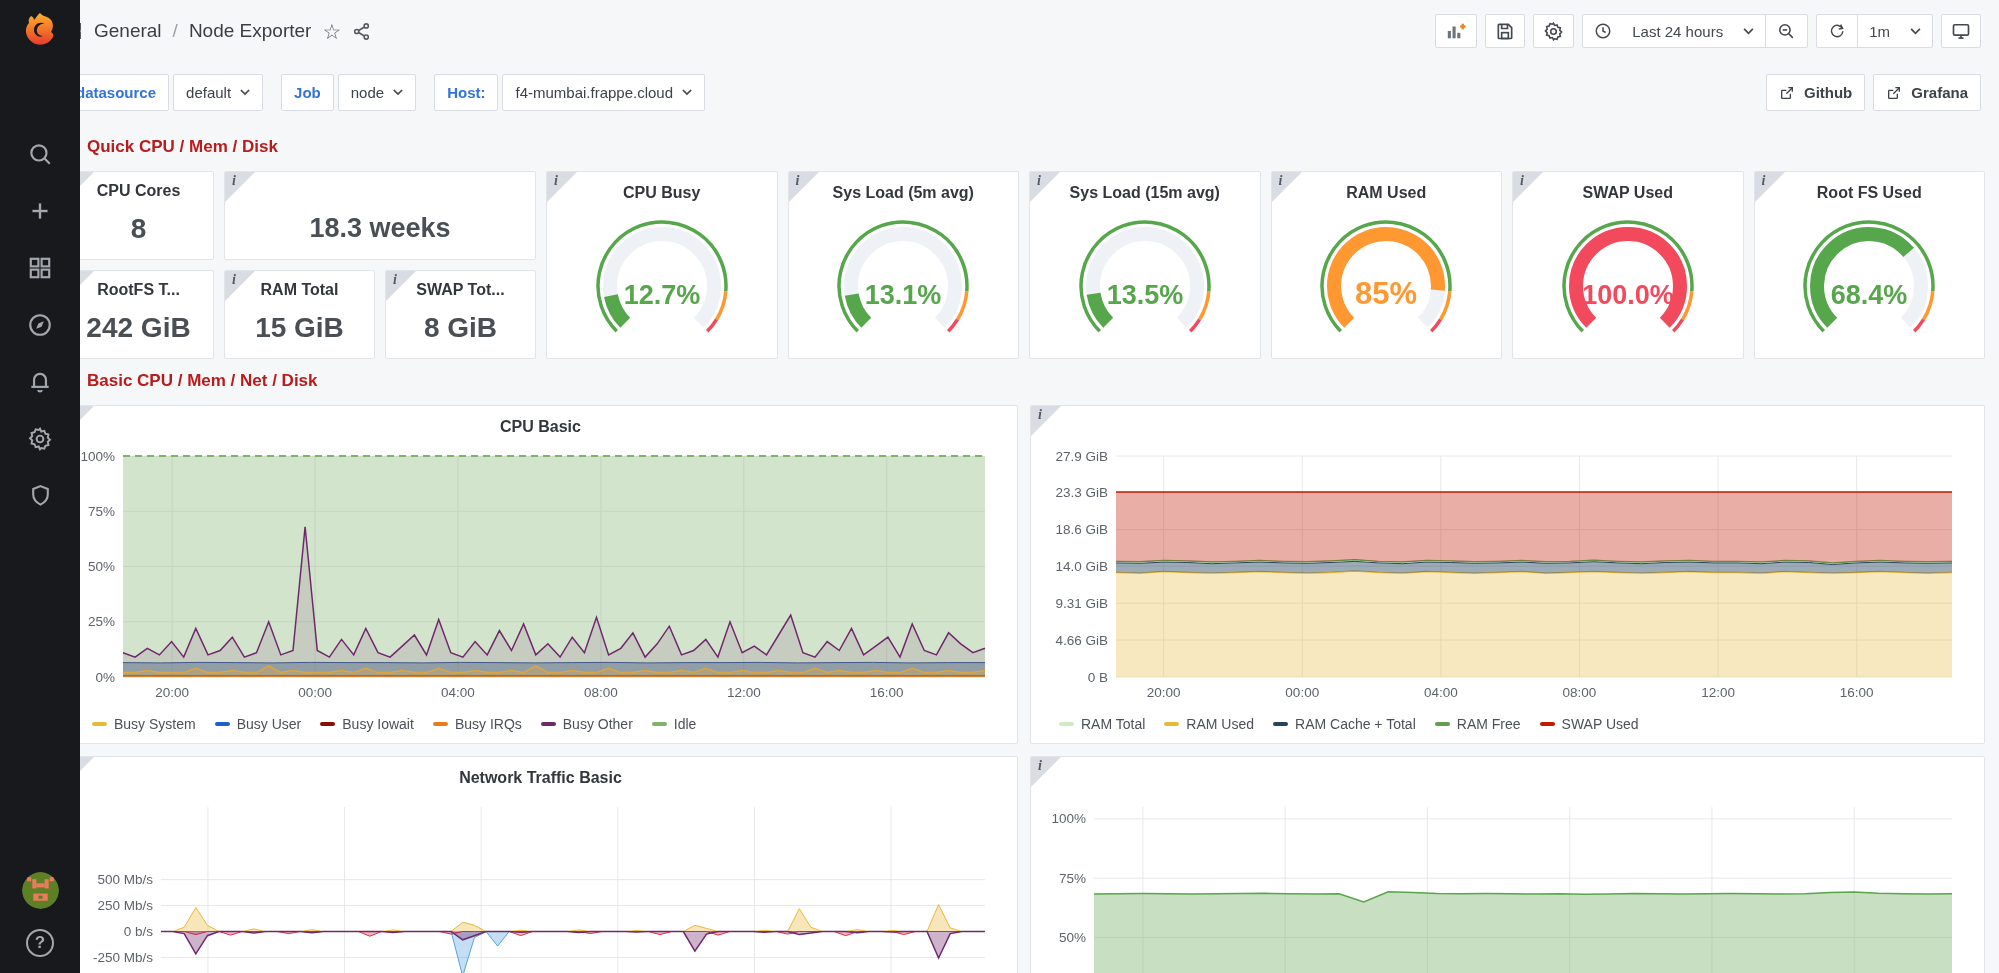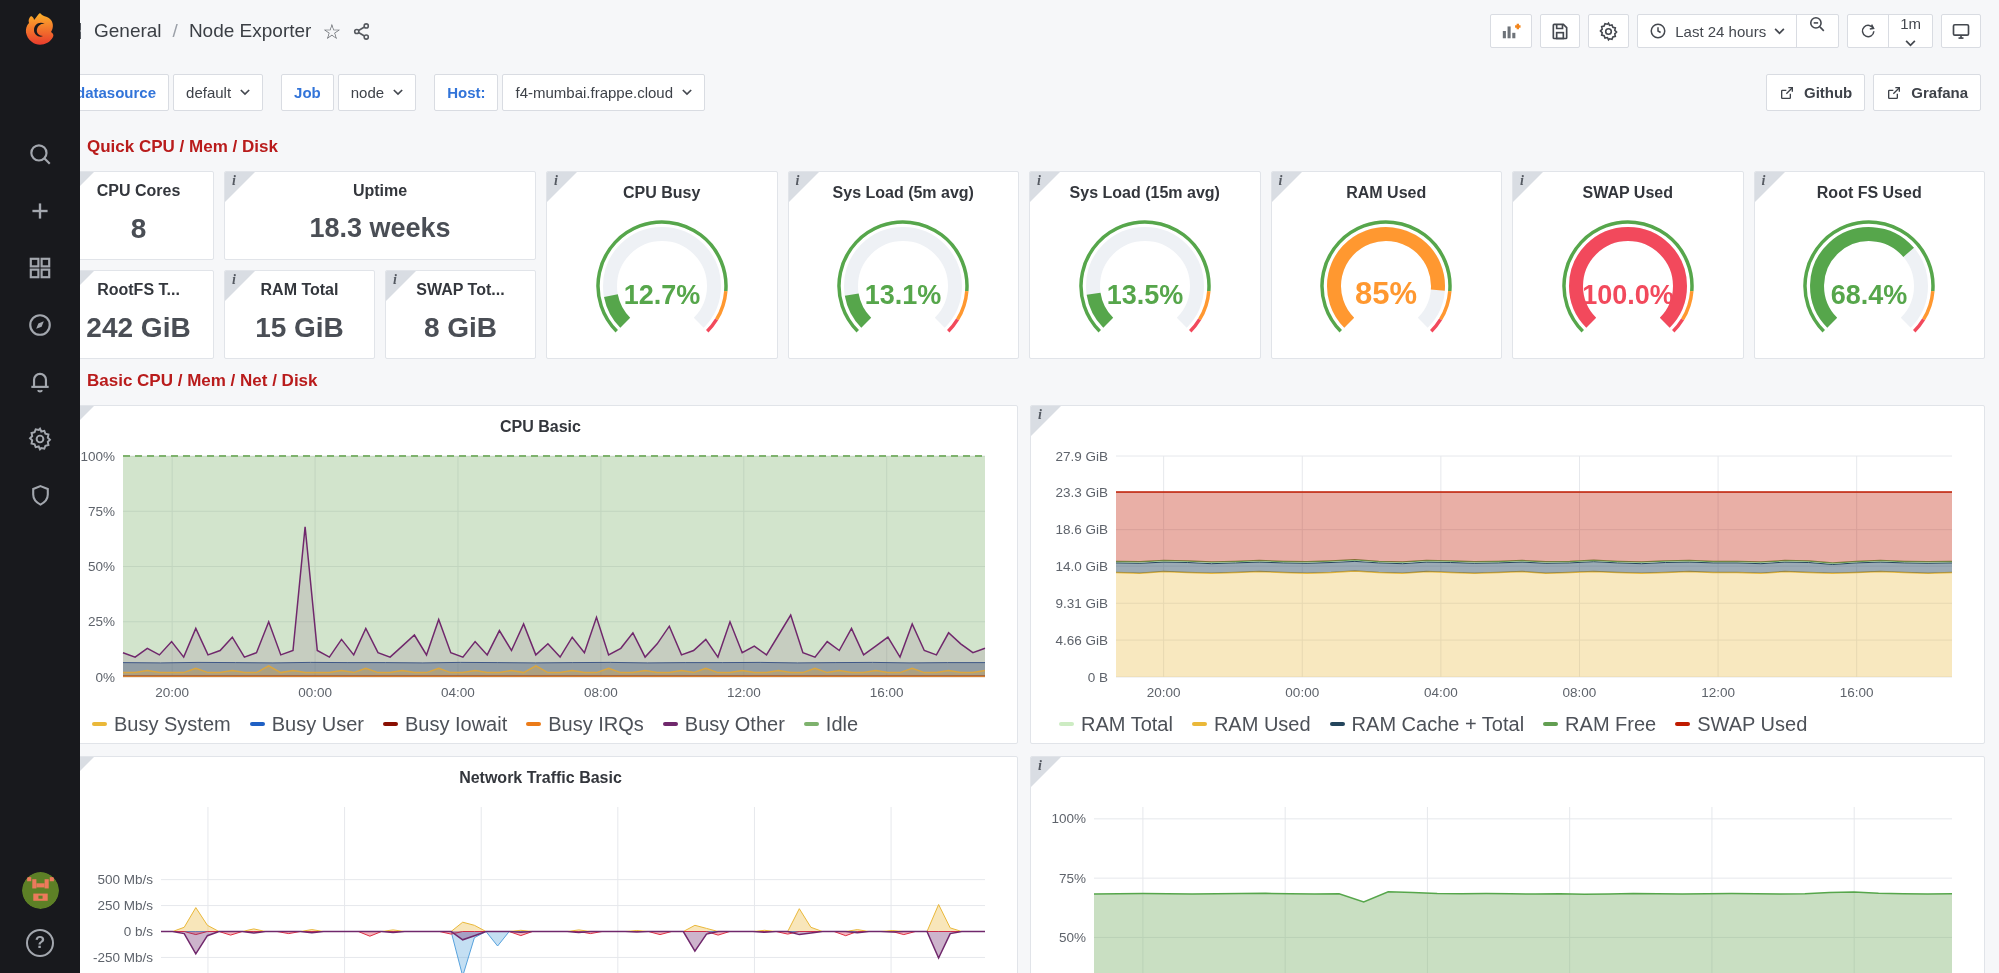--- a/index.html
+++ b/index.html
@@ -26,22 +26,22 @@
   .crumb .bc-text{font-size:19px;color:#3b3f45;white-space:nowrap;}
   .crumb .bc-sep{font-size:19px;color:#9ba0a8;}
   .icon-btn{display:flex;align-items:center;justify-content:center;color:#55595f;cursor:pointer;}
   .star-glyph{font-size:21px;line-height:1;color:#55595f;}
 
   .toolbar{display:flex;align-items:center;gap:8px;}
   .tb-btn{height:34px;min-width:40px;display:flex;align-items:center;justify-content:center;gap:7px;
           background:#fff;border:1px solid #d9dce2;border-radius:2px;color:#44484f;
           padding:0 9px;cursor:pointer;font-size:15px;}
   .tb-group{display:flex;align-items:stretch;background:#fff;border:1px solid #d9dce2;border-radius:2px;height:34px;}
-  .tb-group .seg{display:flex;align-items:center;gap:8px;padding:0 11px;cursor:pointer;color:#44484f;font-size:15px;}
-  .tb-group .seg + .seg{border-left:1px solid #d9dce2;flex-direction:column;}
+  .tb-group .seg{display:flex;align-items:center;gap:20px;padding:0 11px;cursor:pointer;color:#44484f;font-size:15px;}
+  .tb-group .seg + .seg{border-left:1px solid #d9dce2;}
 
   
   .subnav{display:flex;align-items:center;padding:12px 18px 14px;gap:18px;}
   .var-group{display:flex;gap:4px;}
   .pill{height:37px;background:#fff;border:1px solid #d9dce2;border-radius:2px;
         display:flex;align-items:center;gap:9px;padding:0 12px;font-size:15px;cursor:pointer;}
   .var-label{color:#3274d9;font-weight:600;cursor:default;}
   .links{margin-left:auto;display:flex;gap:8px;}
   .link-btn{font-weight:600;color:#3e4249;}
 
@@ -60,21 +60,21 @@
                font-size:16px;font-weight:600;color:#33363c;padding-top:8px;cursor:pointer;white-space:nowrap;overflow:hidden;}
   .gauge-panel{grid-row:span 2;grid-column:span 3;}
   .gauge-wrap{position:absolute;top:38px;left:0;right:0;bottom:4px;display:flex;justify-content:center;}
   .stat-2{grid-column:span 2;} .stat-4{grid-column:span 4;}
   .stat-value{position:absolute;top:32px;left:0;right:0;bottom:6px;display:flex;
               align-items:center;justify-content:center;font-weight:700;color:#4a4e55;font-size:28px;}
   .chart-plot{position:absolute;left:1px;right:1px;}
   .plot-legend{top:38px;bottom:36px;}
   .plot-nolegend{top:38px;bottom:8px;}
   .legend{position:absolute;left:28px;right:10px;bottom:5px;height:28px;display:flex;align-items:center;
-          gap:19px;font-size:20px;color:#4d5158;}
+          gap:19px;font-size:14px;color:#4d5158;}
   .legend-item{display:flex;align-items:center;gap:7px;cursor:pointer;white-space:nowrap;}
   .legend-item .sw{width:15px;height:4px;border-radius:2px;}
   svg{display:block;}
 </style>
 </head>
 <body>
 
 <div class="app">
 
   <div class="sidebar">
@@ -424,21 +424,20 @@
             <div class="corner">
               <span>i</span>
             </div>
             <div class="panel-title" style="padding-top: 4px;">CPU Cores</div>
             <div class="stat-value">8</div>
           </div>
           <div class="panel stat-4" style="grid-row: 1;">
             <div class="corner">
               <span>i</span>
             </div>
-            <div class="panel-title" style="padding-top: 4px;">Uptime</div>
             <div class="stat-value" style="font-size: 27px;">18.3 weeks</div>
           </div>
           <div class="panel stat-2" style="grid-row: 2;">
             <div class="corner">
               <span>i</span>
             </div>
             <div class="panel-title" style="padding-top: 4px;">RootFS T...</div>
             <div class="stat-value">242 GiB</div>
           </div>
           <div class="panel stat-2" style="grid-row: 2;">

